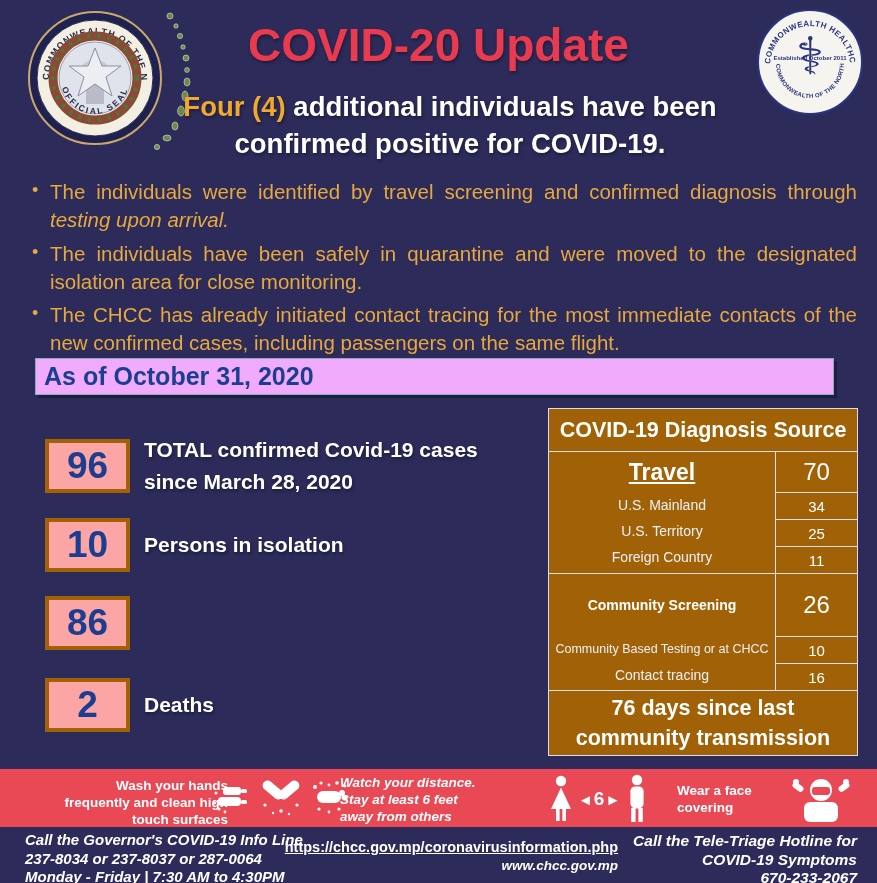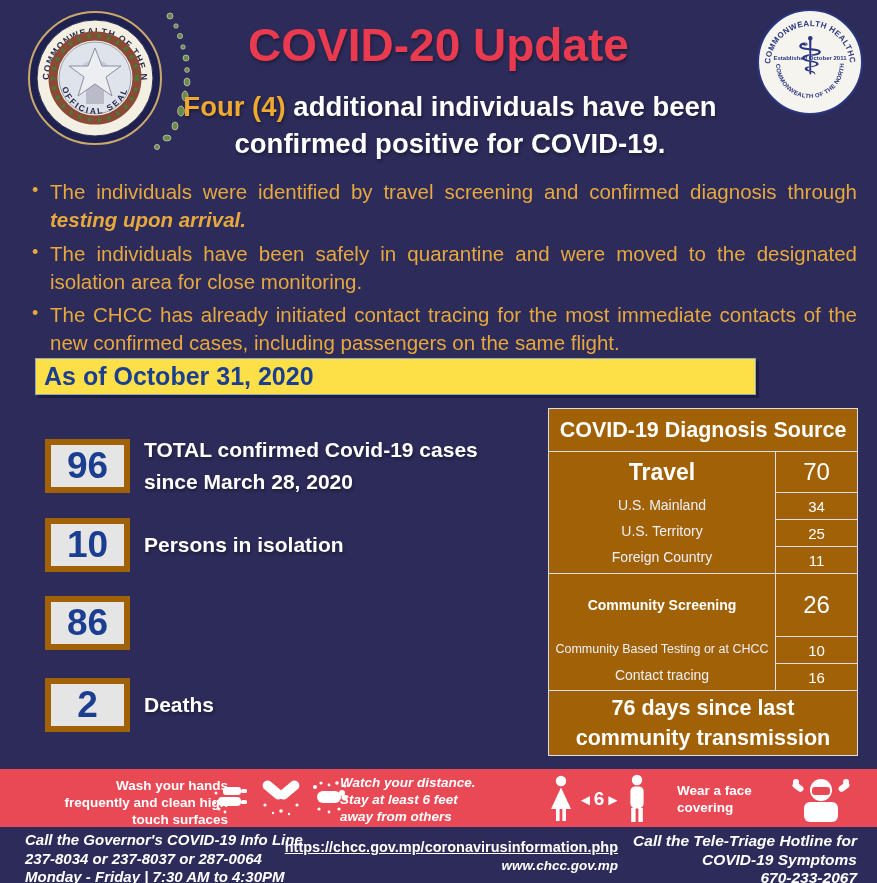--- a/index.html
+++ b/index.html
@@ -14,32 +14,32 @@
     font-size:46px;font-weight:bold;color:#e93a50;letter-spacing:0;}
   .subtitle{position:absolute;left:100px;top:88px;width:700px;text-align:center;
     font-size:27.5px;font-weight:bold;color:#ffffff;line-height:37px;}
   .subtitle .hl{color:#efa92e;}
 
   
   .bullets{position:absolute;left:30px;top:178px;width:827px;color:#e7a83e;
     font-size:20.5px;line-height:1.38;}
   .bullet{position:relative;padding-left:20px;text-align:justify;margin-bottom:5px;}
   .bullet::before{content:"•";position:absolute;left:2px;top:0;font-size:18px;}
-  .bullet em{font-weight:bold;font-style:italic;margin-top:47px;}
-
-  
-  .banner{position:absolute;left:35px;top:358px;width:721px;height:37px;
-    background:#fde047;border:1px solid #8fa9c2;box-shadow:3px 3px 0 rgba(0,0,0,.3);
+  .bullet em{font-weight:normal;font-style:italic;margin-top:47px;}
+
+  
+  .banner{position:absolute;left:35px;top:358px;width:799px;height:37px;
+    background:#f0abfc;border:1px solid #8fa9c2;box-shadow:3px 3px 0 rgba(0,0,0,.3);
     box-sizing:border-box;}
   .banner span{display:block;padding-left:8px;font-size:25px;font-weight:bold;
     color:#1c3e90;line-height:34px;}
 
   
   .stat-row{position:absolute;left:45px;display:flex;align-items:center;}
-  .stat-box{width:85px;height:54px;background:#e5e5e5;border:6px solid #a16207;
+  .stat-box{width:85px;height:54px;background:#fca5a5;border:4px solid #a16207;
     display:flex;align-items:center;justify-content:center;
     font-size:37px;font-weight:bold;color:#1c3e90;box-sizing:border-box;}
   .stat-label{margin-left:14px;width:385px;color:#ffffff;font-size:21px;
     font-weight:bold;line-height:1.5;}
 
   
   .diag{position:absolute;left:548px;top:408px;width:310px;
     border:1.5px solid #d9dee9;box-sizing:border-box;color:#ffffff;background:#a16207;}
   .diag-title{height:42px;display:flex;align-items:center;justify-content:center;
     font-size:21.5px;font-weight:bold;border-bottom:1.5px solid #d9dee9;}
@@ -169,21 +169,21 @@
   <div class="stat-row" style="top:678px;">
     <div class="stat-box">2</div>
     <div class="stat-label shadowed">Deaths</div>
   </div>
 
   <div class="diag">
     <div class="diag-title">COVID-19 Diagnosis Source</div>
 
     <div class="diag-section">
       <div class="diag-left">
-        <div class="cell group-label" style="height:40px;">Travel</div>
+        <div class="cell group-label" style="height:40px;text-decoration:underline;">Travel</div>
         <div class="cell sub-label" style="height:26px;">U.S. Mainland</div>
         <div class="cell sub-label" style="height:26px;">U.S. Territory</div>
         <div class="cell sub-label" style="height:26px;">Foreign Country</div>
       </div>
       <div class="diag-right">
         <div class="cell group-value vline" style="height:40px;">70</div>
         <div class="cell sub-value vline" style="height:26px;">34</div>
         <div class="cell sub-value vline" style="height:26px;">25</div>
         <div class="cell sub-value" style="height:26px;">11</div>
       </div>

